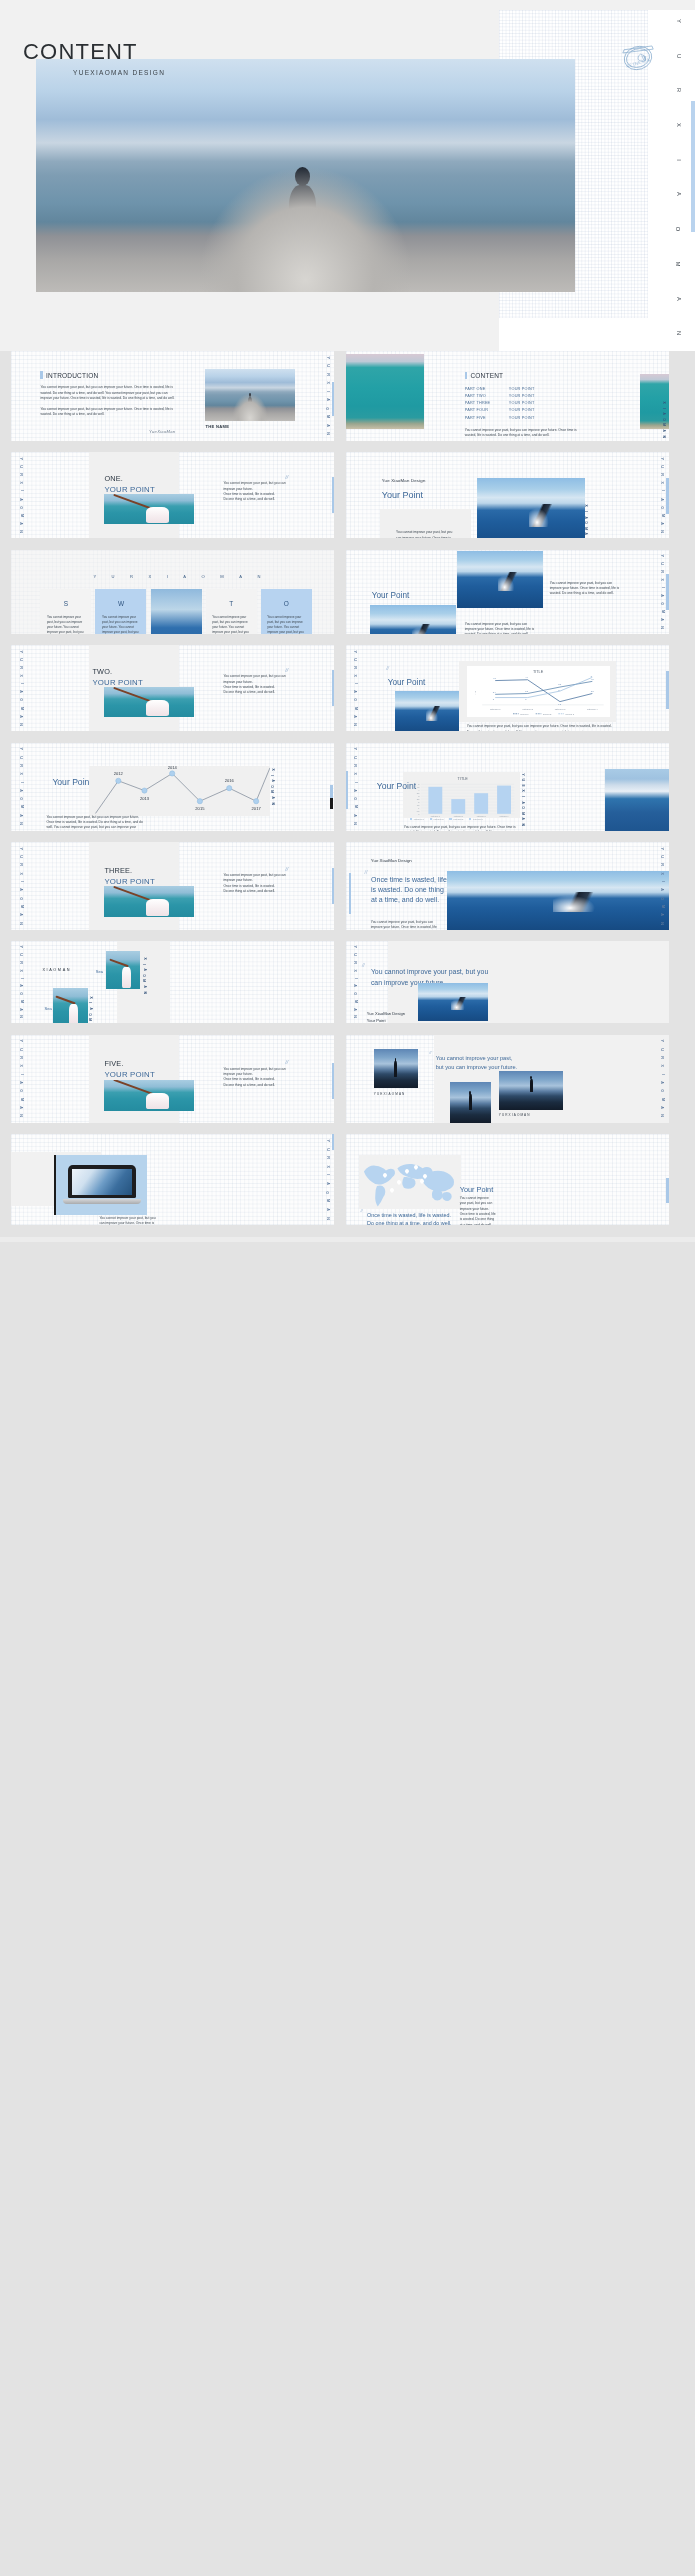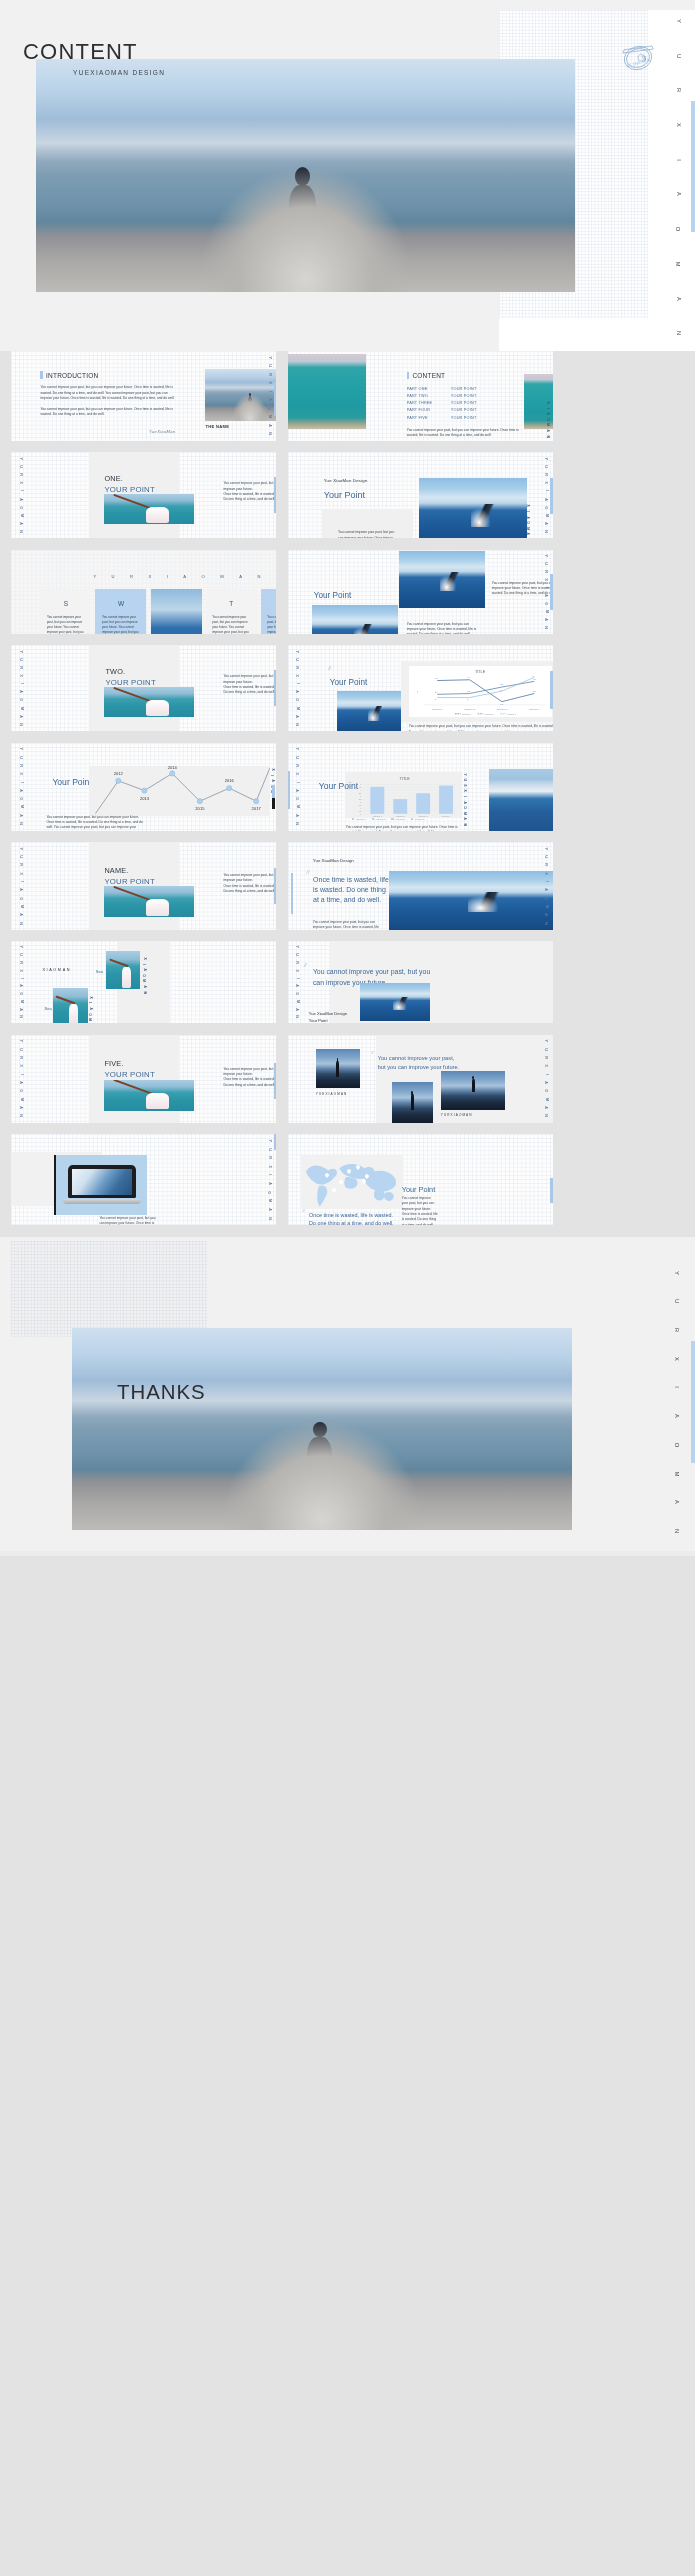--- a/index.html
+++ b/index.html
@@ -187,21 +187,21 @@
   }
   #cover .side-letters span{
     font-size:5.7px; color:#454d55; letter-spacing:0; transform:rotate(90deg);
   }
   #cover .blue-tab{
     position:absolute; right:0; top:101px; width:4.1px; height:131px; background:#b9d3ee;
   }
 
   
   .row{ display:flex; gap:11.4px; padding:0 11.4px; margin-bottom:11.4px; }
-  .cell{ width:265px; }
+  .cell{ width:323px; }
 
   
   .linechart svg, .barchart svg{ display:block; }
   .tick{ font-size:3px; fill:#8894a3; }
   .axlabel{ font-size:2.8px; fill:#8894a3; }
   .chartitle{ font-size:4.6px; fill:#5a6675; }
   .dlabel{ font-size:2.6px; fill:#6b8db5; }
 
   
   .pin{ position:absolute; width:4.1px; height:5.7px; }
@@ -493,21 +493,21 @@
           <span>X</span>
           <span>I</span>
         <span>A</span>
           <span>O</span>
           <span>M</span>
           <span>A</span>
           <span>N</span>
       </div>
       <div class="blue-scroll" style="right:0; top:24.5px; height:36px"></div>
 
-      <div style="position:absolute; left:94px; top:22px">
+      <div style="position:absolute; left:81px; top:22px">
         <div style="font-size:7.3px; color:#2b3642; letter-spacing:0.2px">TWO.</div>
         <div class="h-title" style="font-size:7.8px; margin-top:1.6px; letter-spacing:0.2px">YOUR POINT</div>
       </div>
       <div class="ph ph-boat" style="position:absolute; left:93px; top:42px; width:90px; height:30px"></div>
       <div style="position:absolute; left:212px; top:29px; width:65px">
         <div class="quote-mark" style="position:absolute; right:0; top:-7.3px">//</div>
         <p class="body-txt" style="white-space:pre-line">You cannot improve your past, but you can improve your future.
 Once time is wasted, life is wasted.
 Do one thing at a time, and do well.</p>
       </div>
@@ -733,21 +733,21 @@
           <span>I</span>
         <span>A</span>
           <span>O</span>
           <span>M</span>
           <span>A</span>
           <span>N</span>
       </div>
       <div class="blue-scroll" style="right:0; top:26px; height:36px"></div>
 
       <div style="position:absolute; left:93px; top:24px">
-        <div style="font-size:7.3px; color:#2b3642; letter-spacing:0.2px">NAME.</div>
+        <div style="font-size:7.3px; color:#2b3642; letter-spacing:0.2px">THREE.</div>
         <div class="h-title" style="font-size:7.8px; margin-top:1.6px; letter-spacing:0.2px">YOUR POINT</div>
       </div>
       <div class="ph ph-boat" style="position:absolute; left:93px; top:44px; width:90px; height:31px"></div>
       <div style="position:absolute; left:212px; top:31px; width:65px">
         <div class="quote-mark" style="position:absolute; right:0; top:-7.3px">//</div>
         <p class="body-txt" style="white-space:pre-line">You cannot improve your past, but you can improve your future.
 Once time is wasted, life is wasted.
 Do one thing at a time, and do well.</p>
       </div>
     </div>
@@ -999,44 +999,17 @@
       <div class="h-title" style="position:absolute; left:114px; top:51px; font-size:7.3px">Your Point</div>
       <p class="body-txt" style="position:absolute; left:114px; top:62px; width:36px">You cannot improve your past, but you can improve your future. Once time is wasted, life is wasted. Do one thing at a time, and do well. You cannot improve your past, but you can improve your future.</p>
 
       <div style="position:absolute; left:18px; top:77px; width:88px">
         <span class="quote-mark" style="position:absolute; left:-3.3px; top:-3.3px; font-size:4.1px">//</span>
         <p class="h-title" style="font-size:5.4px; line-height:1.5; padding-left:3.3px">Once time is wasted, life is wasted. Do one thing at a time, and do well.</p>
       </div>
     </div>
   </div>
 
-  <section class="slide" style="height:314px; background:#f1f1f1; margin:0 0 0 0; position:relative">
-    <div style="position:absolute; left:11.4px; top:4.9px; width:196px; height:96px;
-                background-image:
-                  linear-gradient(to right, rgba(150,170,200,.16) 0.8px, transparent 0.8px),
-                  linear-gradient(to bottom, rgba(150,170,200,.16) 0.8px, transparent 0.8px);
-                background-size:3.3px 3.3px;"></div>
-
-    <div class="ph ph-sea-rock" style="position:absolute; left:72px; top:91px; width:500px; height:202px">
-      <div class="figure"></div>
-    </div>
-    <div style="position:absolute; left:117px; top:144px; font-size:20.4px; color:#2b2f33; font-weight:300; letter-spacing:1px; z-index:3">THANKS</div>
-
-    <div style="position:absolute; right:8.2px; top:33px; bottom:16.3px; width:19.6px;
-                display:flex; flex-direction:column; justify-content:space-between; align-items:center">
-      <span style="font-size:5.7px; color:#454d55; transform:rotate(90deg)">Y</span>
-      <span style="font-size:5.7px; color:#454d55; transform:rotate(90deg)">U</span>
-      <span style="font-size:5.7px; color:#454d55; transform:rotate(90deg)">R</span>
-      <span style="font-size:5.7px; color:#454d55; transform:rotate(90deg)">X</span>
-      <span style="font-size:5.7px; color:#454d55; transform:rotate(90deg)">I</span>
-      <span style="font-size:5.7px; color:#454d55; transform:rotate(90deg)">A</span>
-      <span style="font-size:5.7px; color:#454d55; transform:rotate(90deg)">O</span>
-      <span style="font-size:5.7px; color:#454d55; transform:rotate(90deg)">M</span>
-      <span style="font-size:5.7px; color:#454d55; transform:rotate(90deg)">A</span>
-      <span style="font-size:5.7px; color:#454d55; transform:rotate(90deg)">N</span>
-    </div>
-    <div style="position:absolute; right:0; top:104px; width:4.1px; height:122px; background:#b9d3ee"></div>
-  </section>
 
   <div class="footer-top"></div>
 
 </div>
 
 
 </body></html>

